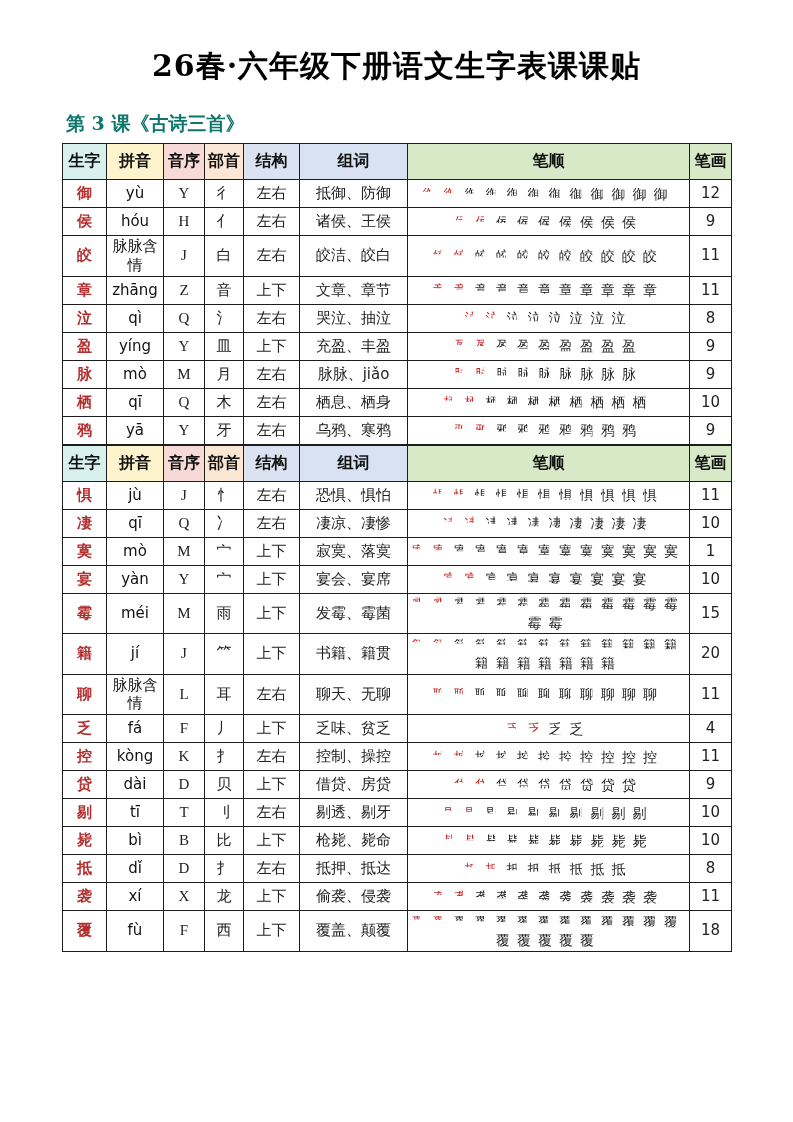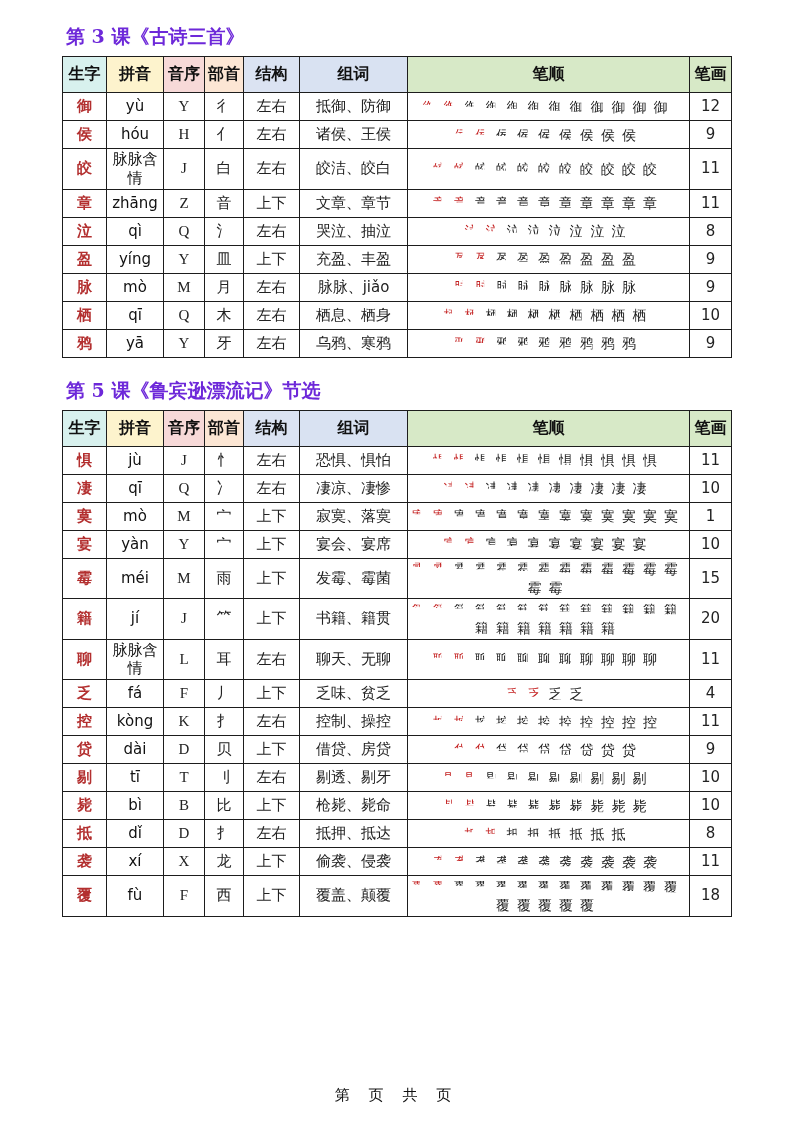--- a/index.html
+++ b/index.html
@@ -20,21 +20,21 @@
     font-size:30px;
     letter-spacing:1px;
     color:#000;
   }
 
   .section-heading {
     margin:24px 0 6px 66px;
     font-family:"DejaVu Serif", serif;
     font-weight:bold;
     font-size:19px;
-    color:#6d28d9;
+    color:#0f766e;
   }
   .section-heading.second { margin-top:20px; }
 
   table.vocab {
     border-collapse:collapse;
     table-layout:fixed;
     margin-left:62px;
     width:669px;
   }
   table.vocab th, table.vocab td {
@@ -87,20 +87,21 @@
     font-size:15px;
     letter-spacing:7px;
     color:#111;
   }
 </style>
 </head>
 <body>
 
 <div class="page">
 
+  <h1 class="doc-title">26春·六年级下册语文生字表课课贴</h1>
 
   <div class="section-heading">第 3 课《古诗三首》</div>
   <table class="vocab">
       <colgroup>
         <col style="width: 44px;">
         <col style="width: 57px;">
         <col style="width: 41px;">
         <col style="width: 39px;">
         <col style="width: 56px;">
         <col style="width: 108px;">
@@ -206,21 +207,20 @@
           <td class="cell-initial">Y</td>
           <td class="cell-radical">牙</td>
           <td class="cell-structure">左右</td>
           <td class="cell-words">乌鸦、寒鸦</td>
           <td class="cell-strokes"><span class="stroke-step"><span class="glyph" style="clip-path: inset(0px 40% 58% 0px); color: rgb(196, 34, 34);">鸦</span></span><span class="stroke-step"><span class="glyph" style="clip-path: inset(0px 35% 51% 0px); color: rgb(196, 34, 34);">鸦</span></span><span class="stroke-step"><span class="glyph" style="clip-path: inset(0px 30% 43% 0px); color: rgb(34, 34, 34);">鸦</span></span><span class="stroke-step"><span class="glyph" style="clip-path: inset(0px 25% 36% 0px); color: rgb(34, 34, 34);">鸦</span></span><span class="stroke-step"><span class="glyph" style="clip-path: inset(0px 20% 29% 0px); color: rgb(34, 34, 34);">鸦</span></span><span class="stroke-step"><span class="glyph" style="clip-path: inset(0px 15% 22% 0px); color: rgb(34, 34, 34);">鸦</span></span><span class="stroke-step"><span class="glyph" style="clip-path: inset(0px 10% 14% 0px); color: rgb(34, 34, 34);">鸦</span></span><span class="stroke-step"><span class="glyph" style="clip-path: inset(0px 5% 7% 0px); color: rgb(34, 34, 34);">鸦</span></span><span class="stroke-step"><span class="glyph" style="clip-path: inset(0px 0% 0% 0px); color: rgb(34, 34, 34);">鸦</span></span></td>
           <td class="cell-count">9</td>
         </tr>
       </tbody>
     </table>
 
-  <div class="section-heading second">第 5 课《鲁宾逊漂流记》节选</div>
   <table class="vocab">
       <colgroup>
         <col style="width: 44px;">
         <col style="width: 57px;">
         <col style="width: 41px;">
         <col style="width: 39px;">
         <col style="width: 56px;">
         <col style="width: 108px;">
         <col style="width: 282px;">
         <col style="width: 42px;">
@@ -384,15 +384,14 @@
           <td class="cell-initial">F</td>
           <td class="cell-radical">西</td>
           <td class="cell-structure">上下</td>
           <td class="cell-words">覆盖、颠覆</td>
           <td class="cell-strokes"><span class="stroke-step"><span class="glyph" style="clip-path: inset(0px 43% 61% 0px); color: rgb(196, 34, 34);">覆</span></span><span class="stroke-step"><span class="glyph" style="clip-path: inset(0px 40% 58% 0px); color: rgb(196, 34, 34);">覆</span></span><span class="stroke-step"><span class="glyph" style="clip-path: inset(0px 38% 54% 0px); color: rgb(34, 34, 34);">覆</span></span><span class="stroke-step"><span class="glyph" style="clip-path: inset(0px 35% 51% 0px); color: rgb(34, 34, 34);">覆</span></span><span class="stroke-step"><span class="glyph" style="clip-path: inset(0px 33% 47% 0px); color: rgb(34, 34, 34);">覆</span></span><span class="stroke-step"><span class="glyph" style="clip-path: inset(0px 30% 43% 0px); color: rgb(34, 34, 34);">覆</span></span><span class="stroke-step"><span class="glyph" style="clip-path: inset(0px 28% 40% 0px); color: rgb(34, 34, 34);">覆</span></span><span class="stroke-step"><span class="glyph" style="clip-path: inset(0px 25% 36% 0px); color: rgb(34, 34, 34);">覆</span></span><span class="stroke-step"><span class="glyph" style="clip-path: inset(0px 23% 33% 0px); color: rgb(34, 34, 34);">覆</span></span><span class="stroke-step"><span class="glyph" style="clip-path: inset(0px 20% 29% 0px); color: rgb(34, 34, 34);">覆</span></span><span class="stroke-step"><span class="glyph" style="clip-path: inset(0px 17% 25% 0px); color: rgb(34, 34, 34);">覆</span></span><span class="stroke-step"><span class="glyph" style="clip-path: inset(0px 15% 22% 0px); color: rgb(34, 34, 34);">覆</span></span><span class="stroke-step"><span class="glyph" style="clip-path: inset(0px 13% 18% 0px); color: rgb(34, 34, 34);">覆</span></span><span class="stroke-step"><span class="glyph" style="clip-path: inset(0px 10% 14% 0px); color: rgb(34, 34, 34);">覆</span></span><span class="stroke-step"><span class="glyph" style="clip-path: inset(0px 7% 11% 0px); color: rgb(34, 34, 34);">覆</span></span><span class="stroke-step"><span class="glyph" style="clip-path: inset(0px 5% 7% 0px); color: rgb(34, 34, 34);">覆</span></span><span class="stroke-step"><span class="glyph" style="clip-path: inset(0px 3% 4% 0px); color: rgb(34, 34, 34);">覆</span></span><span class="stroke-step"><span class="glyph" style="clip-path: inset(0px 0% 0% 0px); color: rgb(34, 34, 34);">覆</span></span></td>
           <td class="cell-count">18</td>
         </tr>
       </tbody>
     </table>
 
-  <div class="doc-footer">第 页 共 页</div>
 
 </div>
 
 </body></html>

